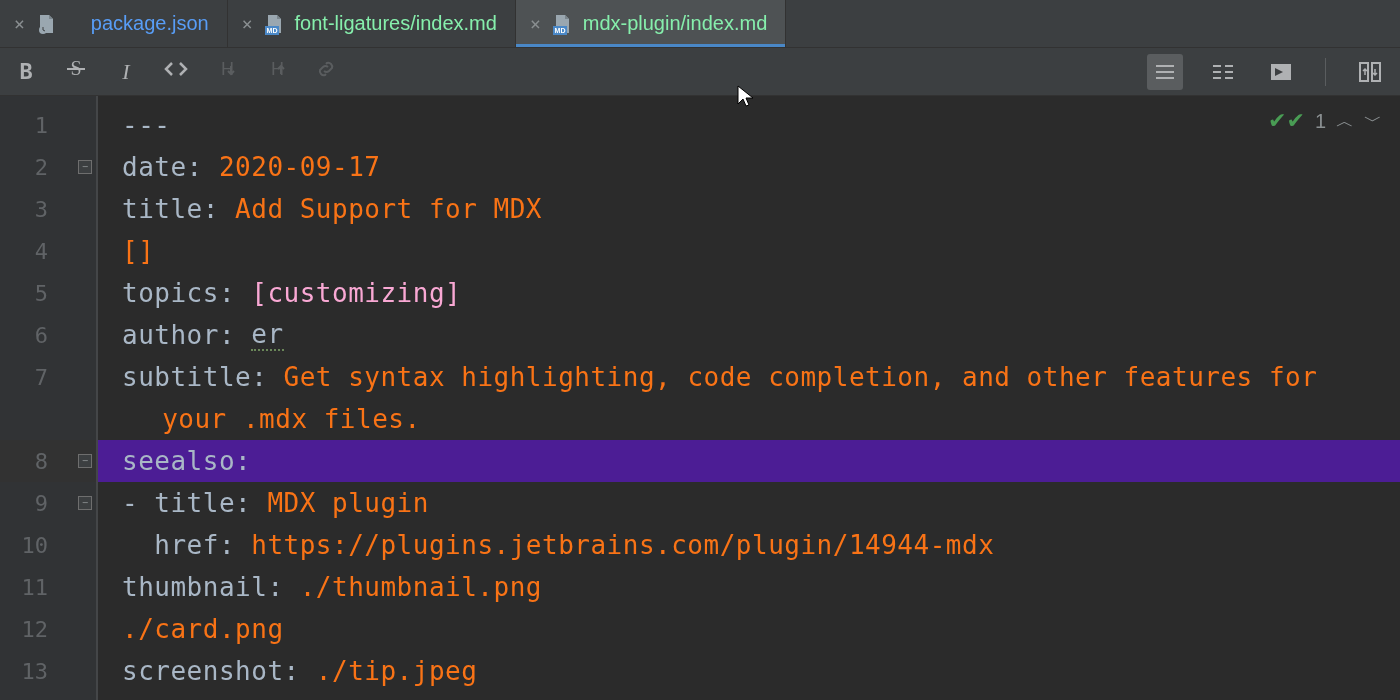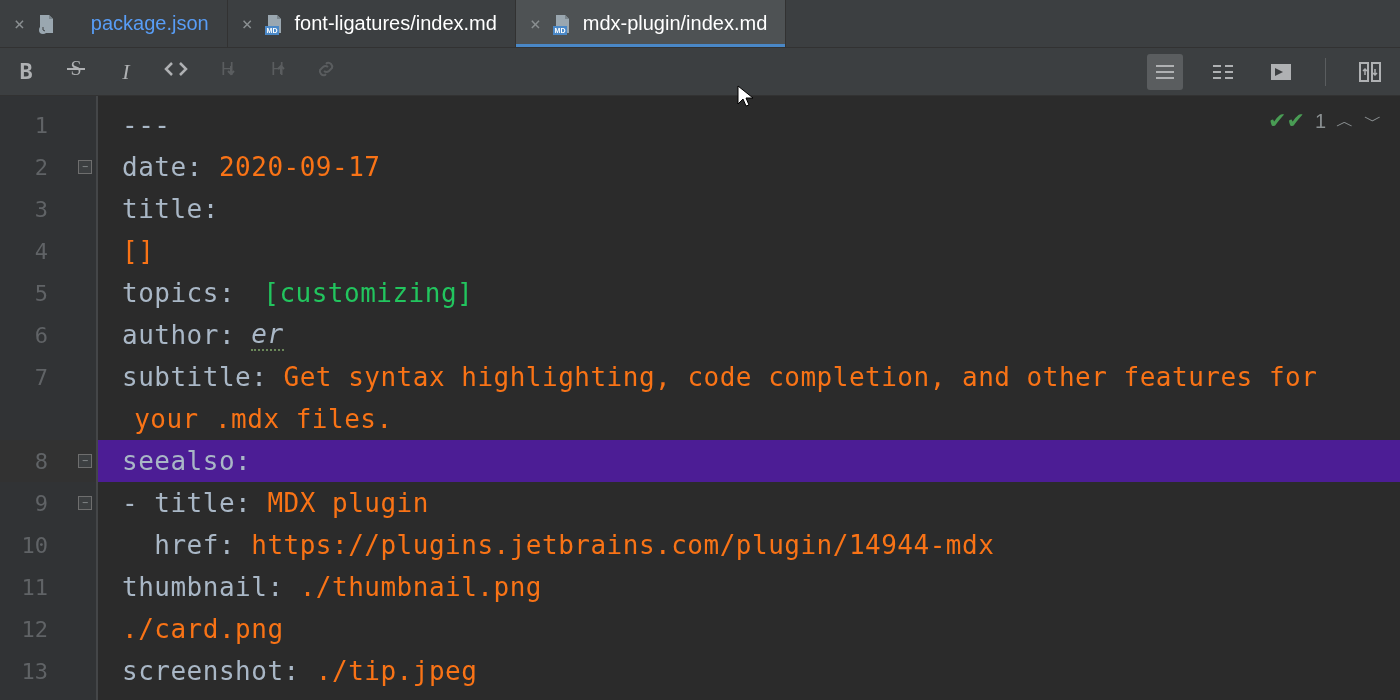--- a/index.html
+++ b/index.html
@@ -47,21 +47,21 @@
 .tab-icon {
   width: 22px;
   height: 22px;
   display: flex;
   align-items: center;
   justify-content: center;
   position: relative;
 }
 .tab-label {
   font-size: 20px;
-  color: #ffffff;
+  color: #86efac;
   font-family: -apple-system, 'Segoe UI', sans-serif;
 }
 .tab.modified .tab-label { color: #589DF6; margin-left: 24px; }
 
 .md-toolbar {
   background: #3C3F41;
   height: 48px;
   display: flex;
   align-items: center;
   padding: 0 12px;
@@ -136,26 +136,26 @@
 }
 .code-line {
   height: 42px;
   display: flex;
   align-items: center;
   padding-left: 24px;
   font-size: 26px;
   white-space: pre;
   letter-spacing: 0.5px;
 }
-.code-line.wrap { padding-left: 20px; }
+.code-line.wrap { padding-left: 40px; margin-left: 8px; }
 .code-line.hl { background: #4c1d95; }
 .c-key { color: #A9B7C6; }
 .c-val { color: #f97316; }
-.c-orange { color: #22c55e; margin-left: 12px; }
-.c-typo { color: #A9B7C6; border-bottom: 2px dotted #6A8759; font-style: italic; }
+.c-orange { color: #f9a8d4; }
+.c-typo { color: #A9B7C6; border-bottom: 2px dotted #6A8759; }
 
 .inspection {
   position: absolute;
   top: 12px;
   right: 18px;
   display: flex;
   align-items: center;
   gap: 10px;
   font-family: -apple-system, sans-serif;
   color: #8A8F91;
@@ -330,21 +330,21 @@
   <div class="code-area">
     <div class="inspection">
       <span class="check">✔✔</span>
       <span class="count">1</span>
       <span class="arrow">︿</span>
       <span class="arrow">﹀</span>
     </div>
 
     <div class="code-line"><span class="c-key">---</span></div>
     <div class="code-line"><span class="c-key">date: </span><span class="c-val">2020-09-17</span></div>
-    <div class="code-line"><span class="c-key">title: </span></div>
+    <div class="code-line"><span class="c-key">title: </span><span class="c-val">Add Support for MDX</span></div>
     <div class="code-line"><span class="c-val">[]</span></div>
     <div class="code-line"><span class="c-key">topics: </span><span class="c-orange">[customizing]</span></div>
     <div class="code-line"><span class="c-key">author: </span><span class="c-typo">er</span></div>
     <div class="code-line"><span class="c-key">subtitle: </span><span class="c-val">Get syntax highlighting, code completion, and other features for</span></div>
     <div class="code-line wrap"><span class="c-val"> your .mdx files.</span></div>
     <div class="code-line hl"><span class="c-key">seealso:</span></div>
     <div class="code-line"><span class="c-key">- title: </span><span class="c-val">MDX plugin</span></div>
     <div class="code-line"><span class="c-key">  href: </span><span class="c-val">https://plugins.jetbrains.com/plugin/14944-mdx</span></div>
     <div class="code-line"><span class="c-key">thumbnail: </span><span class="c-val">./thumbnail.png</span></div>
     <div class="code-line"><span class="c-val">./card.png</span></div>

